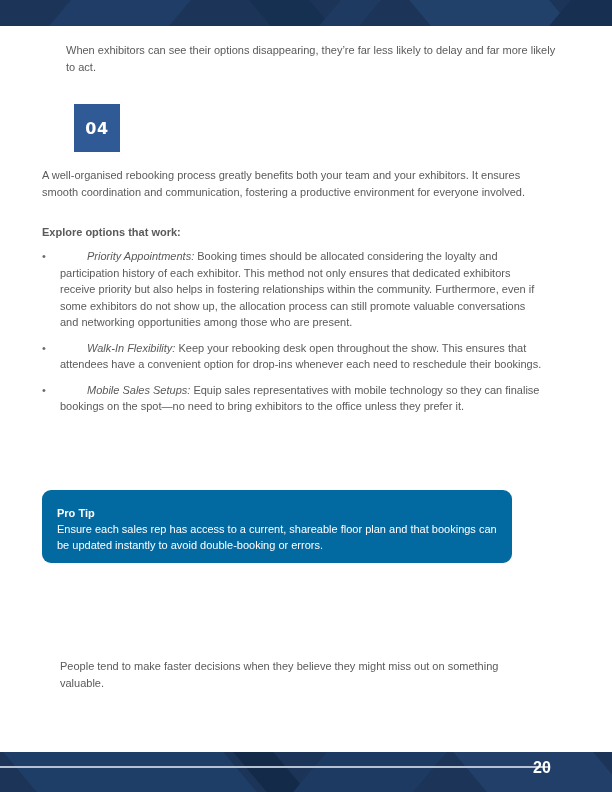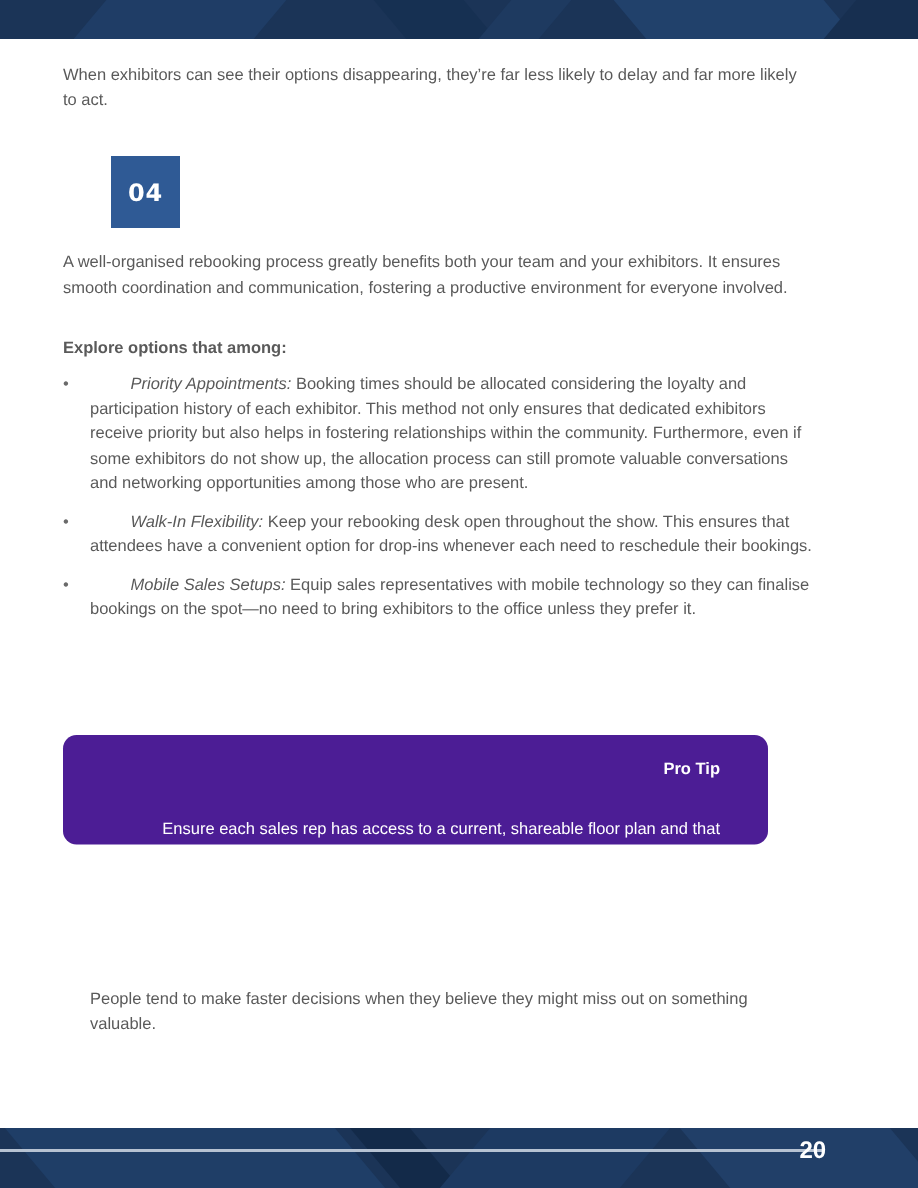--- a/index.html
+++ b/index.html
@@ -29,21 +29,21 @@
     .bottom-banner .rule {
       position: absolute; left: 0; top: 14px; width: 548px; height: 2px; background: #b6c2d2;
     }
     .bottom-banner .page-number {
       position: absolute; left: 533px; top: 7px; font-size: 16px; font-weight: bold; color: #ffffff;
     }
 
     .para {
       position: absolute; left: 42px; font-size: 11px; line-height: 16.5px; color: #5a5a5a; width: 495px;
     }
-    .intro { top: 42px; width: 500px; }
+    .intro { top: 42px; width: 500px; margin-left: 24px; }
 
     .section-head { position: absolute; left: 42px; height: 48px; display: flex; align-items: center; }
     .num-box {
       width: 46px; height: 48px; background: #2f5a95; color: #ffffff;
       font-family: "DejaVu Sans", sans-serif; font-weight: bold; font-size: 16px;
       display: flex; align-items: center; justify-content: center; letter-spacing: 0.5px;
     }
     .section-title {
       margin-left: 13px; font-size: 14.5px; font-weight: bold; color: #2f5a95;
       font-family: "DejaVu Sans", sans-serif; letter-spacing: -0.2px;
@@ -54,24 +54,24 @@
     .p4 { top: 167px; width: 500px; }
     .explore { top: 224px; font-weight: bold; color: #5a5a5a; }
 
     .bullets { position: absolute; left: 42px; top: 248px; width: 500px; }
     .bullet { position: relative; padding-left: 18px; font-size: 11px; line-height: 16.5px; color: #5a5a5a; margin-bottom: 9px; }
     .bullet .dot { position: absolute; left: 0; top: 0; color: #6a6a6a; }
     .bullet .term { font-style: italic; margin-left: 27px; }
 
     .tip-box {
       position: absolute; left: 42px; top: 490px; width: 470px; height: 73px;
-      background: #4c1d95; border-radius: 9px; padding: 15px 32px; text-align: right;
+      background: #0369a1; border-radius: 9px; padding: 15px 15px;
     }
     .tip-title { font-size: 11px; font-weight: bold; color: #ffffff; line-height: 16px; }
-    .tip-text { font-size: 11px; color: #ffffff; line-height: 16px; margin-top: 24px; }
+    .tip-text { font-size: 11px; color: #ffffff; line-height: 16px; }
 
     .p5 { top: 658px; width: 470px; margin-left: 18px; }
   </style>
 </head>
 <body>
 
 <div class="top-banner">
   <div class="shape s1"></div>
   <div class="shape s2"></div>
   <div class="shape s3"></div>
@@ -79,21 +79,21 @@
   <div class="shape s5"></div>
 </div>
 
 <p class="para intro">When exhibitors can see their options disappearing, they’re far less likely to delay and far more likely to act.</p>
 
 <div class="section-head sec4">
   <div class="num-box">04</div>
 </div>
 
 <p class="para p4">A well-organised rebooking process greatly benefits both your team and your exhibitors. It ensures smooth coordination and communication, fostering a productive environment for everyone involved.</p>
-<p class="para explore">Explore options that among:</p>
+<p class="para explore">Explore options that work:</p>
 
 <div class="bullets">
   <div class="bullet">
     <span class="dot">•</span>
     <span class="term">Priority Appointments:</span><span> Booking times should be allocated considering the loyalty and participation history of each exhibitor. This method not only ensures that dedicated exhibitors receive priority but also helps in fostering relationships within the community. Furthermore, even if some exhibitors do not show up, the allocation process can still promote valuable conversations and networking opportunities among those who are present.</span>
   </div>
   <div class="bullet">
     <span class="dot">•</span>
     <span class="term">Walk-In Flexibility:</span><span> Keep your rebooking desk open throughout the show. This ensures that attendees have a convenient option for drop-ins whenever each need to reschedule their bookings.</span>
   </div>

